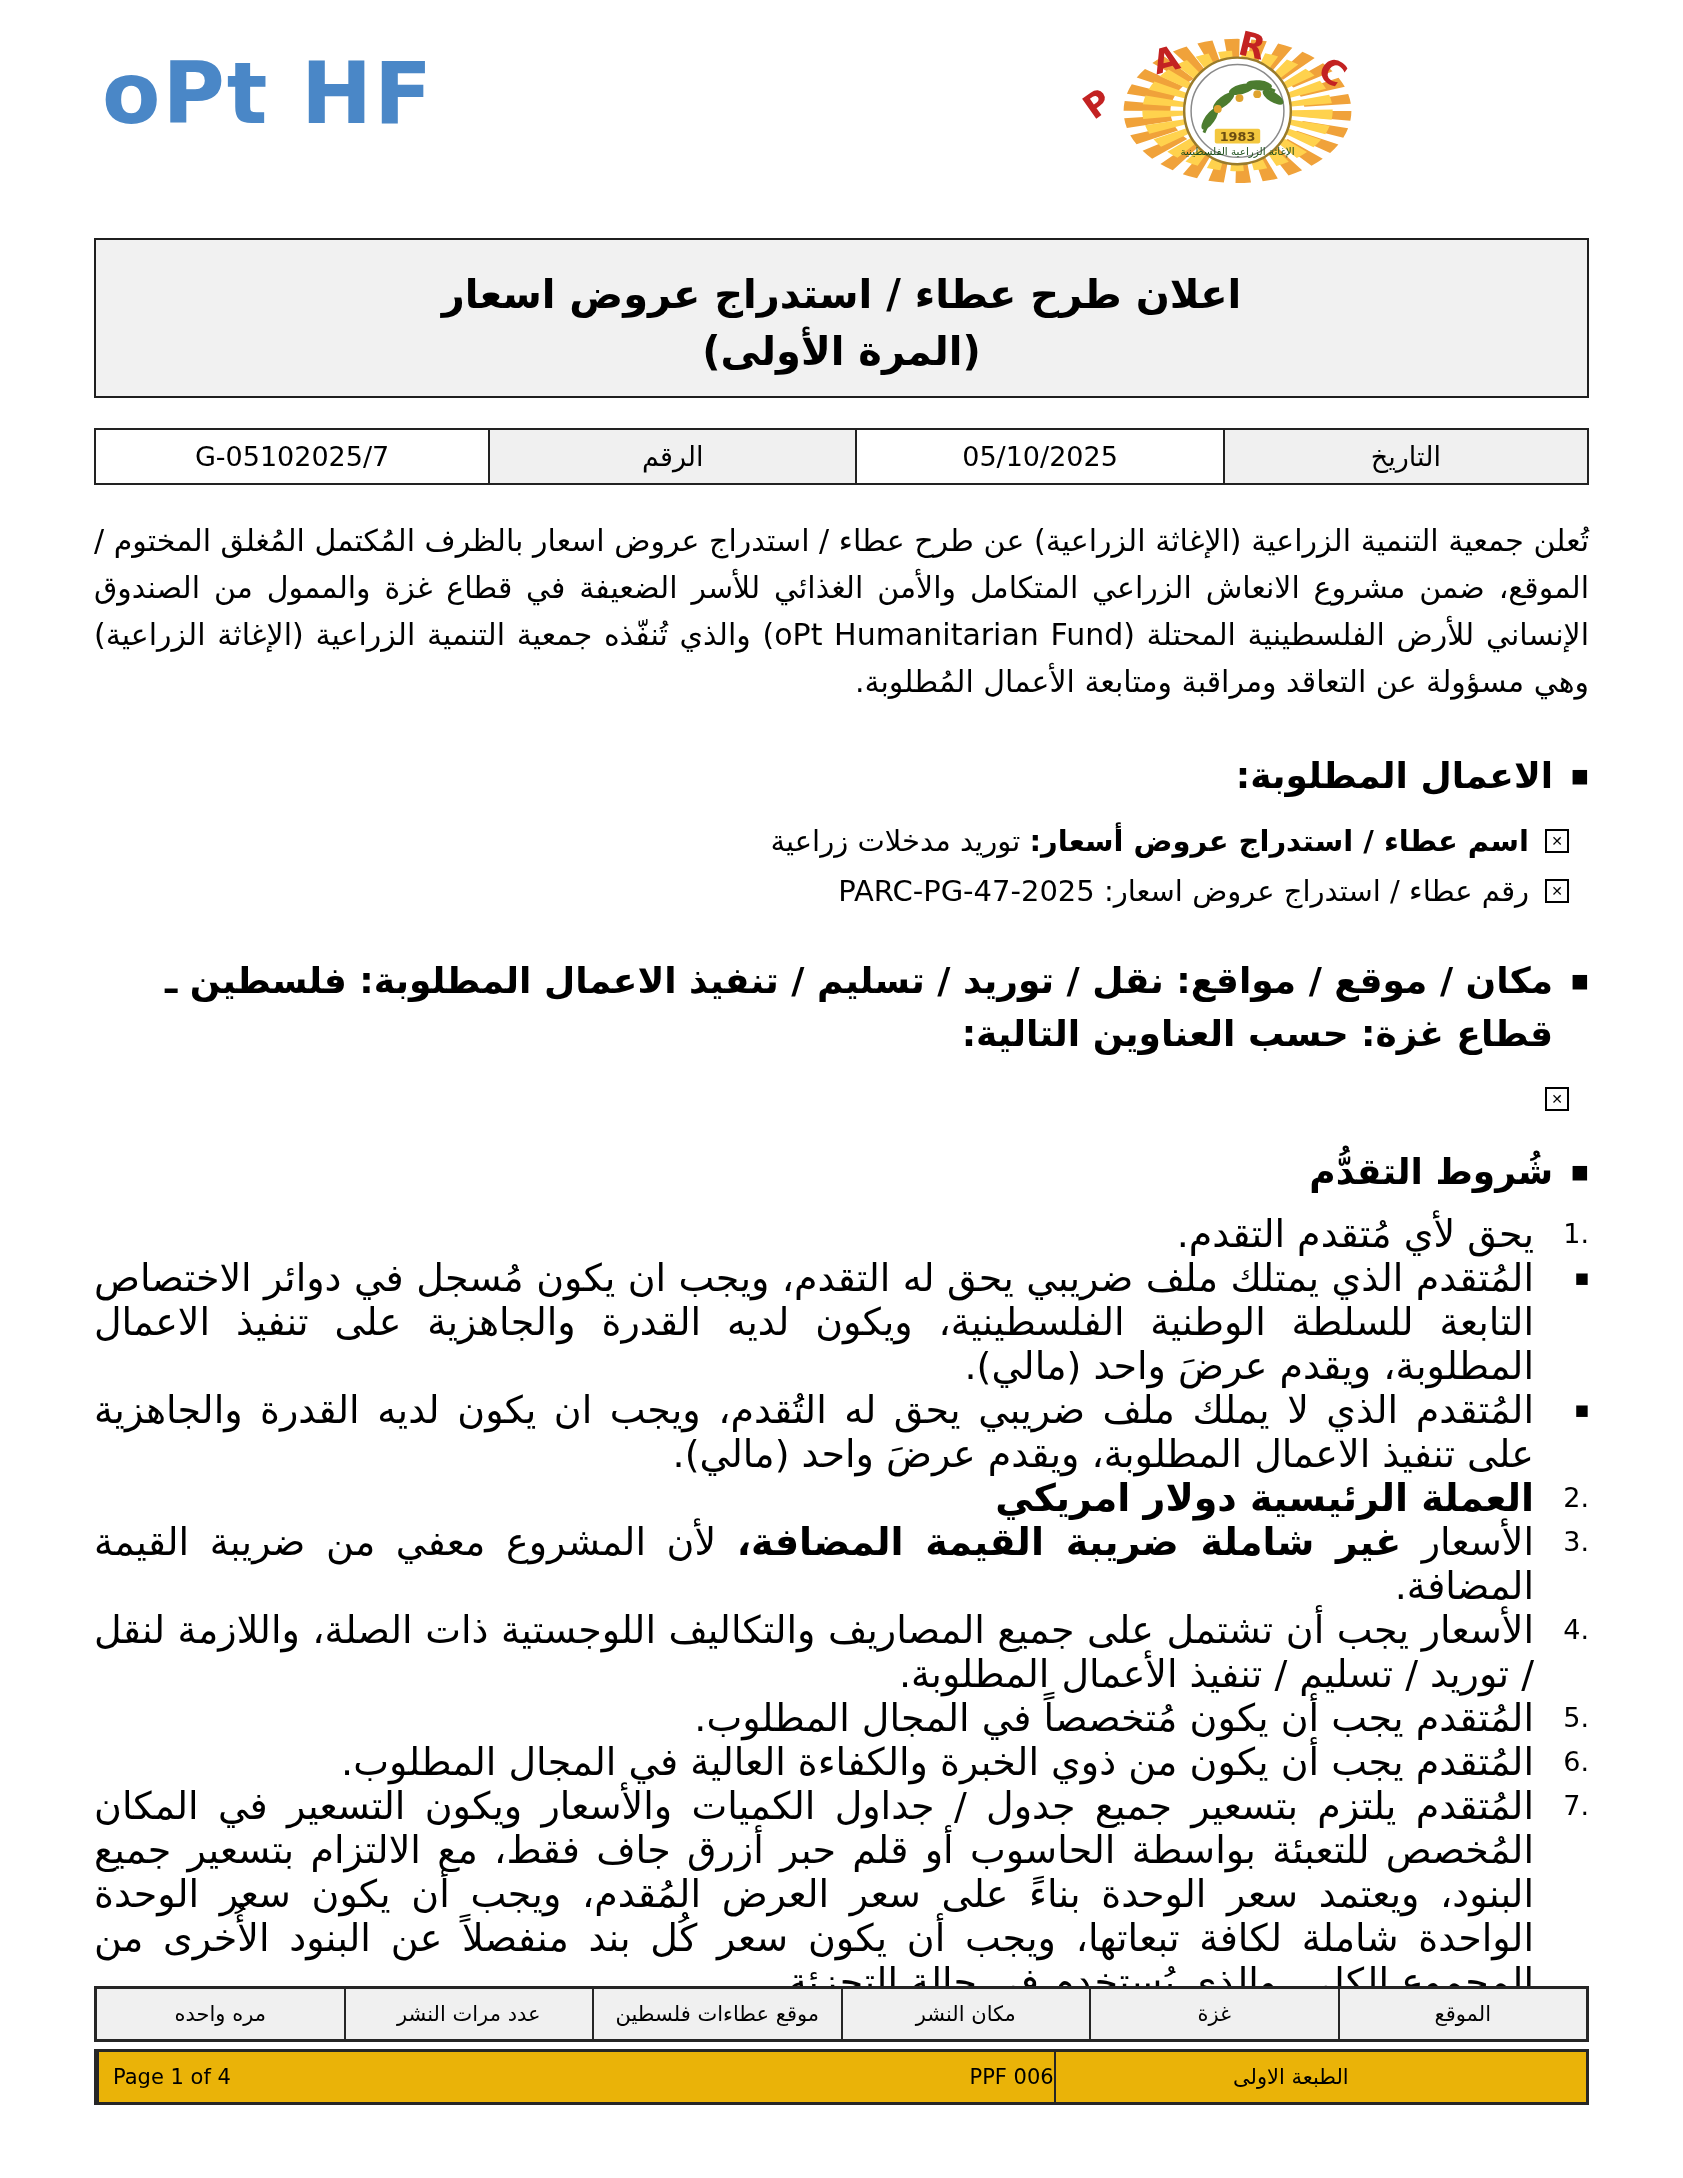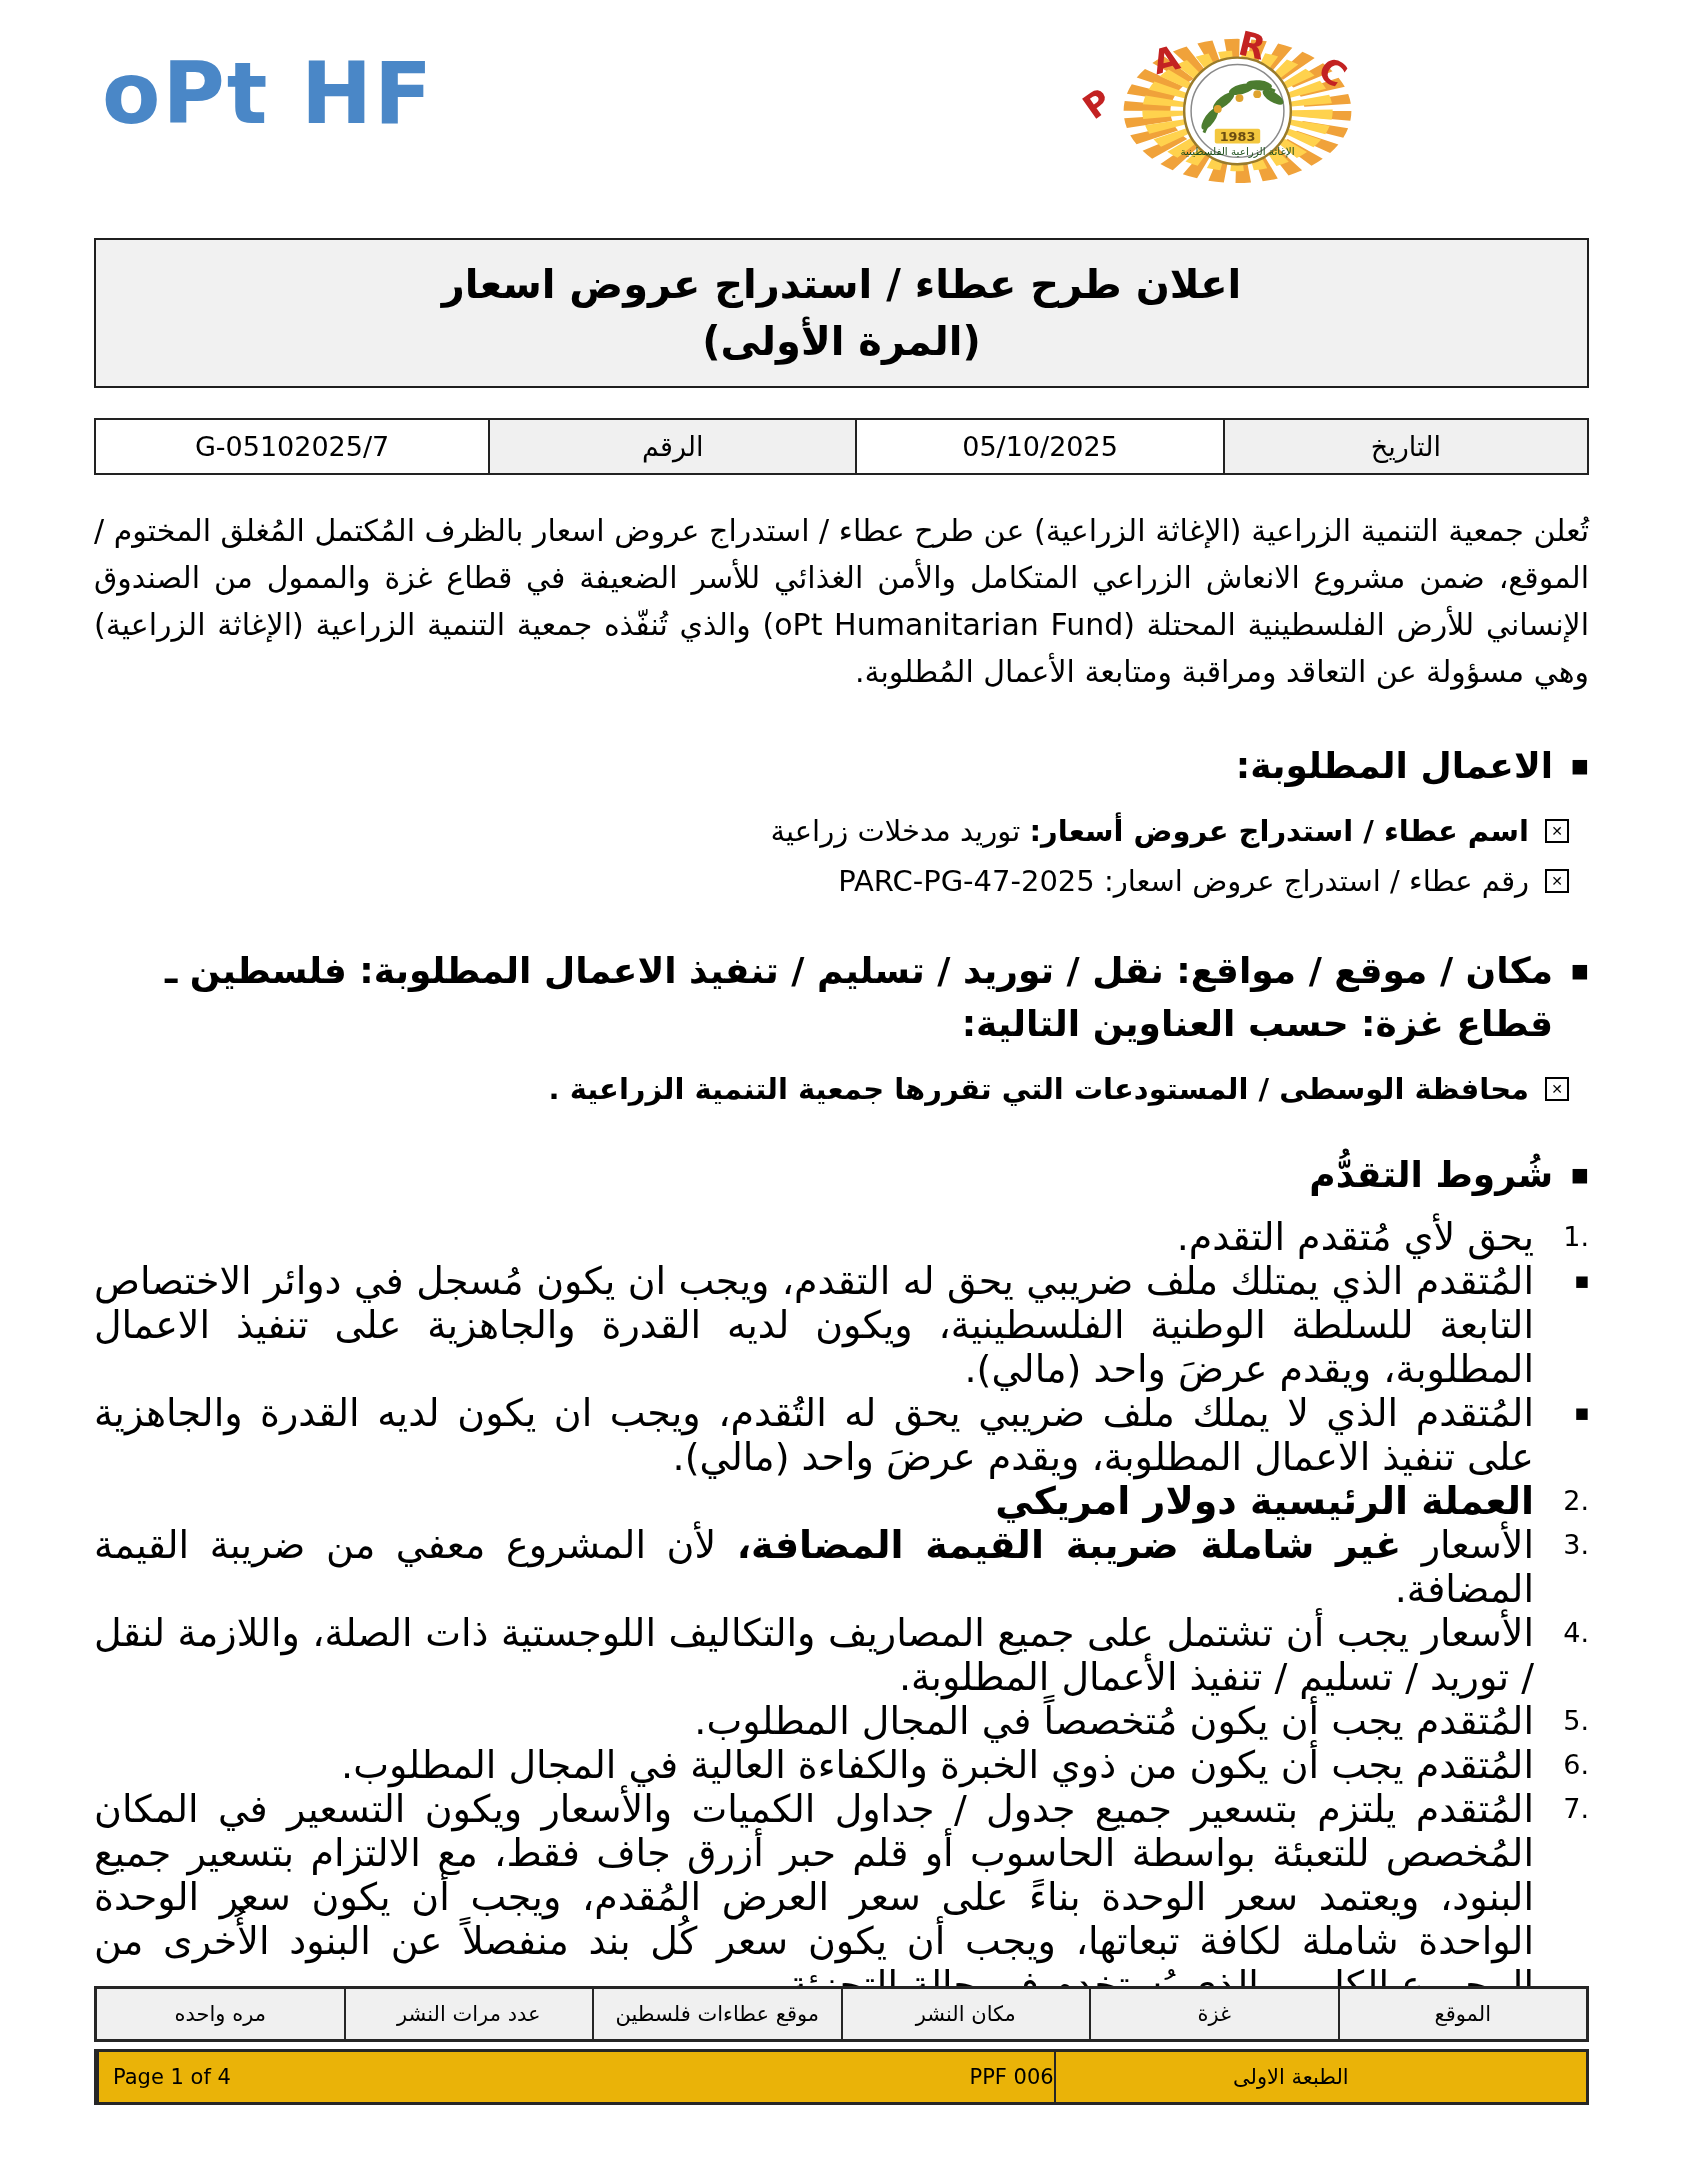--- a/index.html
+++ b/index.html
@@ -10,21 +10,21 @@
   
   .header{position:relative;height:149px;margin-top:34px;direction:ltr;}
   .opt-logo{position:absolute;left:8px;top:0;display:flex;align-items:flex-start;}
   .opt-word{font-size:85px;font-weight:bold;letter-spacing:2px;color:#4a87c7;line-height:119px;}
   .opt-tag{margin-left:20px;padding-top:22px;color:#4a87c7;font-size:24px;line-height:34px;
            background:#eef3f9;padding-left:6px;padding-right:10px;}
   .parc-logo{position:absolute;left:891px;top:-6px;width:505px;height:158px;}
 
   
   .title-box{margin-top:55px;border:2px solid #1f1f1f;background:#f1f1f1;text-align:center;
-             padding:16px 10px 16px;}
+             padding:26px 10px 16px;}
   .title-line{font-size:40px;font-weight:bold;line-height:57px;}
 
   
   .info-table{margin-top:30px;display:flex;direction:rtl;border:2px solid #222;height:53px;}
   .info-cell{display:flex;align-items:center;justify-content:center;font-size:27px;}
   .info-cell + .info-cell{border-inline-start:2px solid #222;}
   .lbl{background:#f0f0f0;}
   .w1{flex:0 0 24.3%;} .w2{flex:0 0 24.5%;} .w3{flex:0 0 24.5%;} .w4{flex:1;}
   .ltr{direction:ltr;unicode-bidi:isolate;}
 
@@ -145,21 +145,20 @@
       </div>
 
     <div class="sec-heading m-sec2">
       <span class="sq">■</span>
       <div>مكان / موقع / مواقع: نقل / توريد / تسليم / تنفيذ الاعمال المطلوبة: فلسطين ـ قطاع غزة: حسب العناوين التالية:</div>
     </div>
     <div class="cb-group">
 
         <div class="cb-row">
           <span class="cbx">✕</span>
-          <div class="cb-text"><b>محافظة الوسطى / المستودعات التي تقررها جمعية التنمية الزراعية .</b><span></span></div>
         </div>
       </div>
 
     <div class="sec-heading m-sec3">
       <span class="sq">■</span>
       <div>شُروط التقدُّم</div>
     </div>
     <div class="cond-list">
 
         <div class="cond-item v-num">

